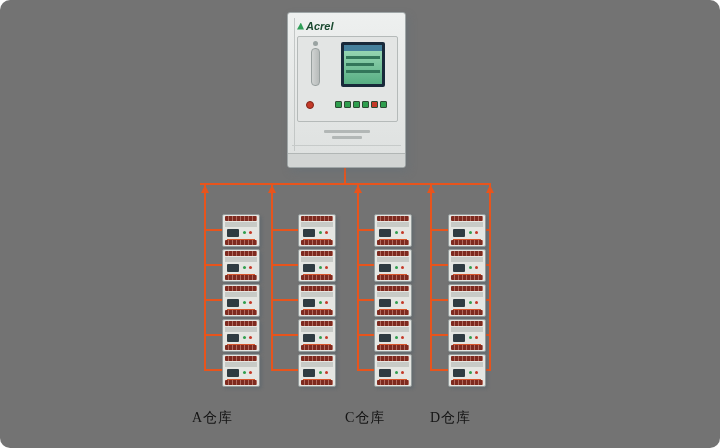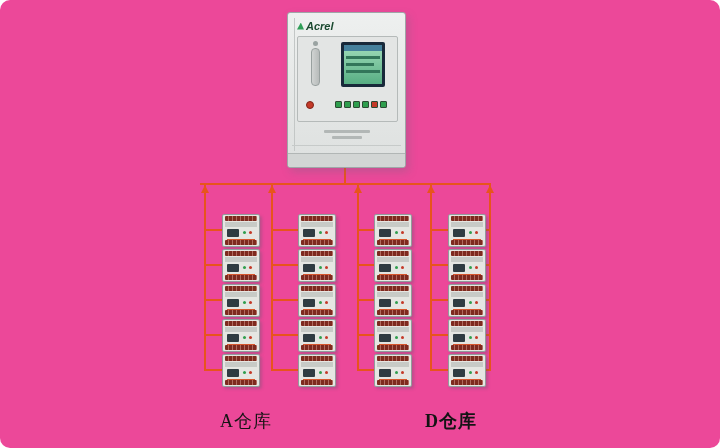--- a/index.html
+++ b/index.html
@@ -1,17 +1,17 @@
 <!DOCTYPE html>
 <html style="--bus: #e8541c;"><head>
 <meta charset="utf-8">
 <style>
   html,body{margin:0;padding:0;background:#ffffff;}
   :root{--bus:#e8541c;}
-  #stage{position:relative;width:720px;height:448px;background:#ec4899;border-radius:10px;overflow:hidden;font-family:"Liberation Serif",serif;}
+  #stage{position:relative;width:720px;height:448px;background:#737373;border-radius:10px;overflow:hidden;font-family:"Liberation Serif",serif;}
 
   
   .hline,.vline,.stub{position:absolute;background:var(--bus);z-index:1;}
   .hline{height:2px;}
   .vline{width:2px;}
   .stub{height:2px;}
   .arrow{position:absolute;width:0;height:0;border-left:4px solid transparent;border-right:4px solid transparent;border-bottom:8px solid var(--bus);z-index:1;}
   #bus-h{left:200px;top:183px;width:291px;}
   #cab-drop{left:344px;top:166px;height:17px;}
   .bus-label{position:absolute;left:312px;top:185px;width:66px;text-align:center;font-size:18px;color:#141414;z-index:2;}
@@ -46,21 +46,21 @@
   .device .term.t{top:1px;}
   .device .term.b{bottom:1px;}
   .device .band{position:absolute;left:2px;right:2px;top:7px;height:5px;background:#c7cac6;}
   .device .lcd{position:absolute;left:4px;top:14px;width:12px;height:8px;background:#2f3b41;border-radius:1px;}
   .device .led{position:absolute;top:16px;width:3px;height:3px;border-radius:50%;}
   .device .led.g{left:20px;background:#2f9e4d;}
   .device .led.r{left:26px;background:#c43a28;}
   .device .stripe{position:absolute;left:4px;right:4px;top:24px;height:2px;background:#d8562c;}
 
   
-  .whlabel{position:absolute;top:409px;width:80px;text-align:right;font-size:18px;color:#141414;letter-spacing:1px;z-index:2;}
+  .whlabel{position:absolute;top:409px;width:80px;text-align:left;font-size:14px;color:#141414;letter-spacing:1px;z-index:2;}
 </style>
 </head>
 <body>
 
 <div id="stage">
 
   <div class="cabinet">
     <div class="hinge"></div>
     <div class="brand">
       <span class="brand-mark"></span>
@@ -247,20 +247,21 @@
       <div class="stub" style="left: 357px; top: 369px; width: 17px;"></div>
       <div class="device" style="left: 374px; top: 354px;">
         <div class="term t"></div>
         <div class="band"></div>
         <div class="lcd"></div>
         <div class="led g"></div>
         <div class="led r"></div>
         <div class="stripe"></div>
         <div class="term b"></div>
       </div>
+      <div class="whlabel" style="left: 345px;">C仓库</div>
       <div class="vline" style="left: 430px; top: 183px; height: 188px;"></div>
       <div class="arrow" style="left: 427px; top: 185px;"></div>
       <div class="stub" style="left: 430px; top: 229px; width: 18px;"></div>
       <div class="stub" style="left: 486px; top: 229px; width: 5px;"></div>
       <div class="device" style="left: 448px; top: 214px;">
         <div class="term t"></div>
         <div class="band"></div>
         <div class="lcd"></div>
         <div class="led g"></div>
         <div class="led r"></div>
@@ -304,18 +305,18 @@
       <div class="stub" style="left: 486px; top: 369px; width: 5px;"></div>
       <div class="device" style="left: 448px; top: 354px;">
         <div class="term t"></div>
         <div class="band"></div>
         <div class="lcd"></div>
         <div class="led g"></div>
         <div class="led r"></div>
         <div class="stripe"></div>
         <div class="term b"></div>
       </div>
-      <div class="whlabel" style="left: 397px; font-weight: bold;">D仓库</div>
+      <div class="whlabel" style="left: 430px;">D仓库</div>
       <div class="vline" style="left: 489px; top: 183px; height: 188px;"></div>
       <div class="arrow" style="left: 486px; top: 185px;"></div>
     </div>
 
 </div>
 
 </body></html>

